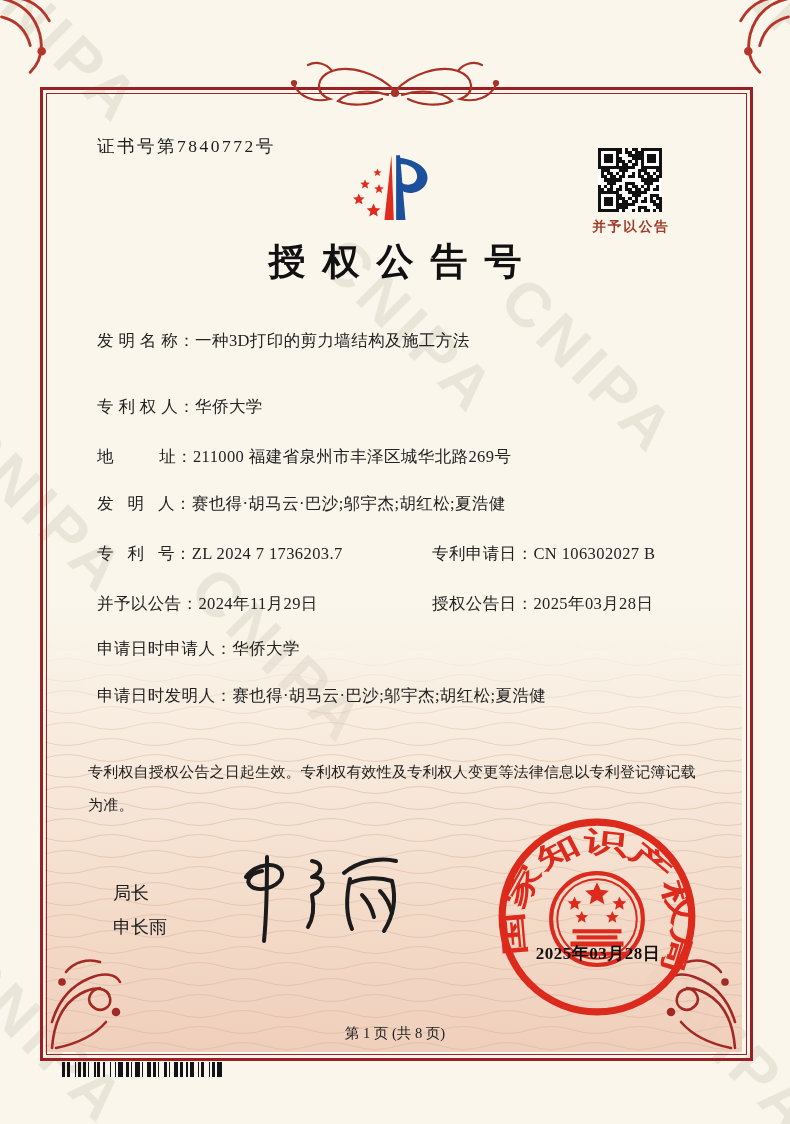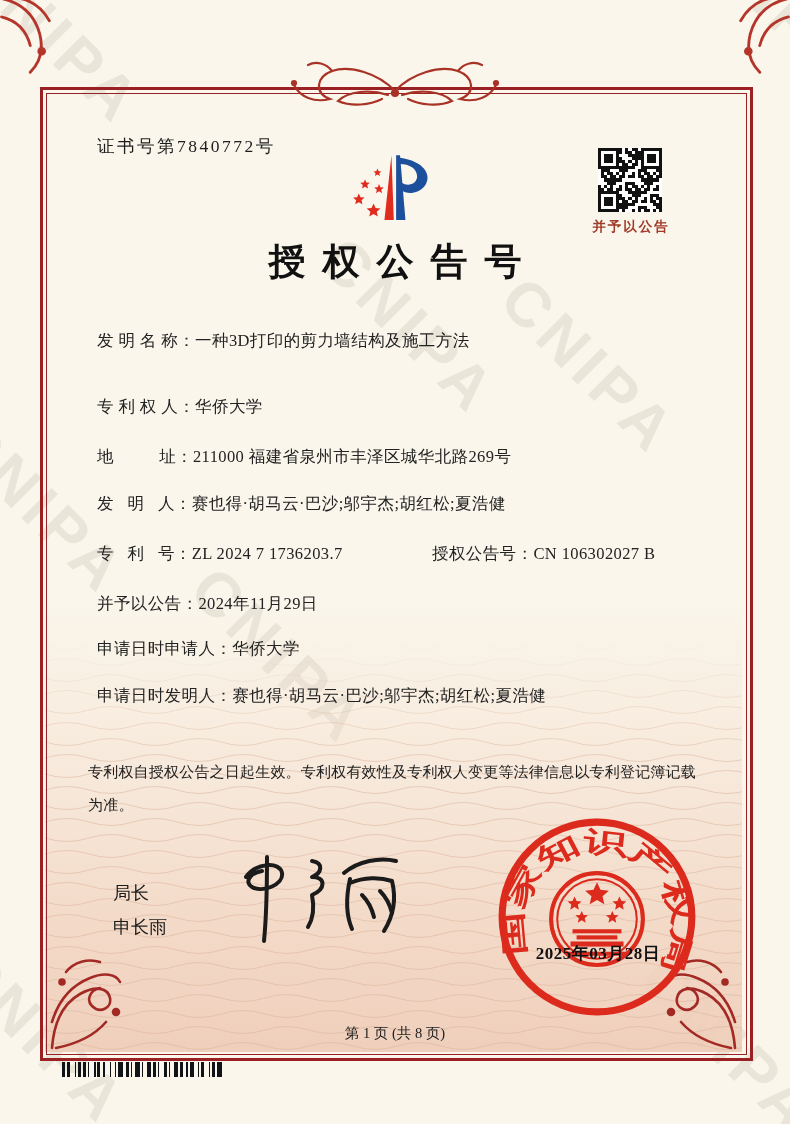--- a/index.html
+++ b/index.html
@@ -614,22 +614,22 @@
     <div style="background: rgb(17, 17, 17);"></div>
   </div>
 <div class="qr-caption">并予以公告</div>
 
 <div class="title">授权公告号</div>
 
 <div class="row" style="top:330px;"><span>发 明 名 称：</span><span>一种3D打印的剪力墙结构及施工方法</span></div>
 <div class="row" style="top:396px;"><span>专 利 权 人：</span><span>华侨大学</span></div>
 <div class="row" style="top:446px;"><span>地          址：</span><span>211000 福建省泉州市丰泽区城华北路269号</span></div>
 <div class="row" style="top:493px;"><span>发   明   人：</span><span>赛也得·胡马云·巴沙;邬宇杰;胡红松;夏浩健</span></div>
-<div class="row" style="top:543px;"><span>专   利   号：</span><span>ZL 2024 7 1736203.7</span><span class="col2"><span>授权公告号：</span><span>CN 106302027 B</span></span></div>
-<div class="row" style="top:593px;"><span>并予以公告：</span><span>2024年11月29日</span></div>
+<div class="row" style="top:543px;"><span>专   利   号：</span><span>ZL 2024 7 1736203.7</span><span class="col2"><span>专利申请日：</span><span>CN 106302027 B</span></span></div>
+<div class="row" style="top:593px;"><span>并予以公告：</span><span>2024年11月29日</span><span class="col2"><span>授权公告日：</span><span>2025年03月28日</span></span></div>
 <div class="row" style="top:638px;"><span>申请日时申请人：</span><span>华侨大学</span></div>
 <div class="row" style="top:685px;"><span>申请日时发明人：</span><span>赛也得·胡马云·巴沙;邬宇杰;胡红松;夏浩健</span></div>
 
 <div class="body-par">
   <div class="l2">专利权自授权公告之日起生效。专利权有效性及专利权人变更等法律信息以专利登记簿记载为准。</div>
 </div>
 
 <div class="director">
   <div>局长</div>
   <div>申长雨</div>

